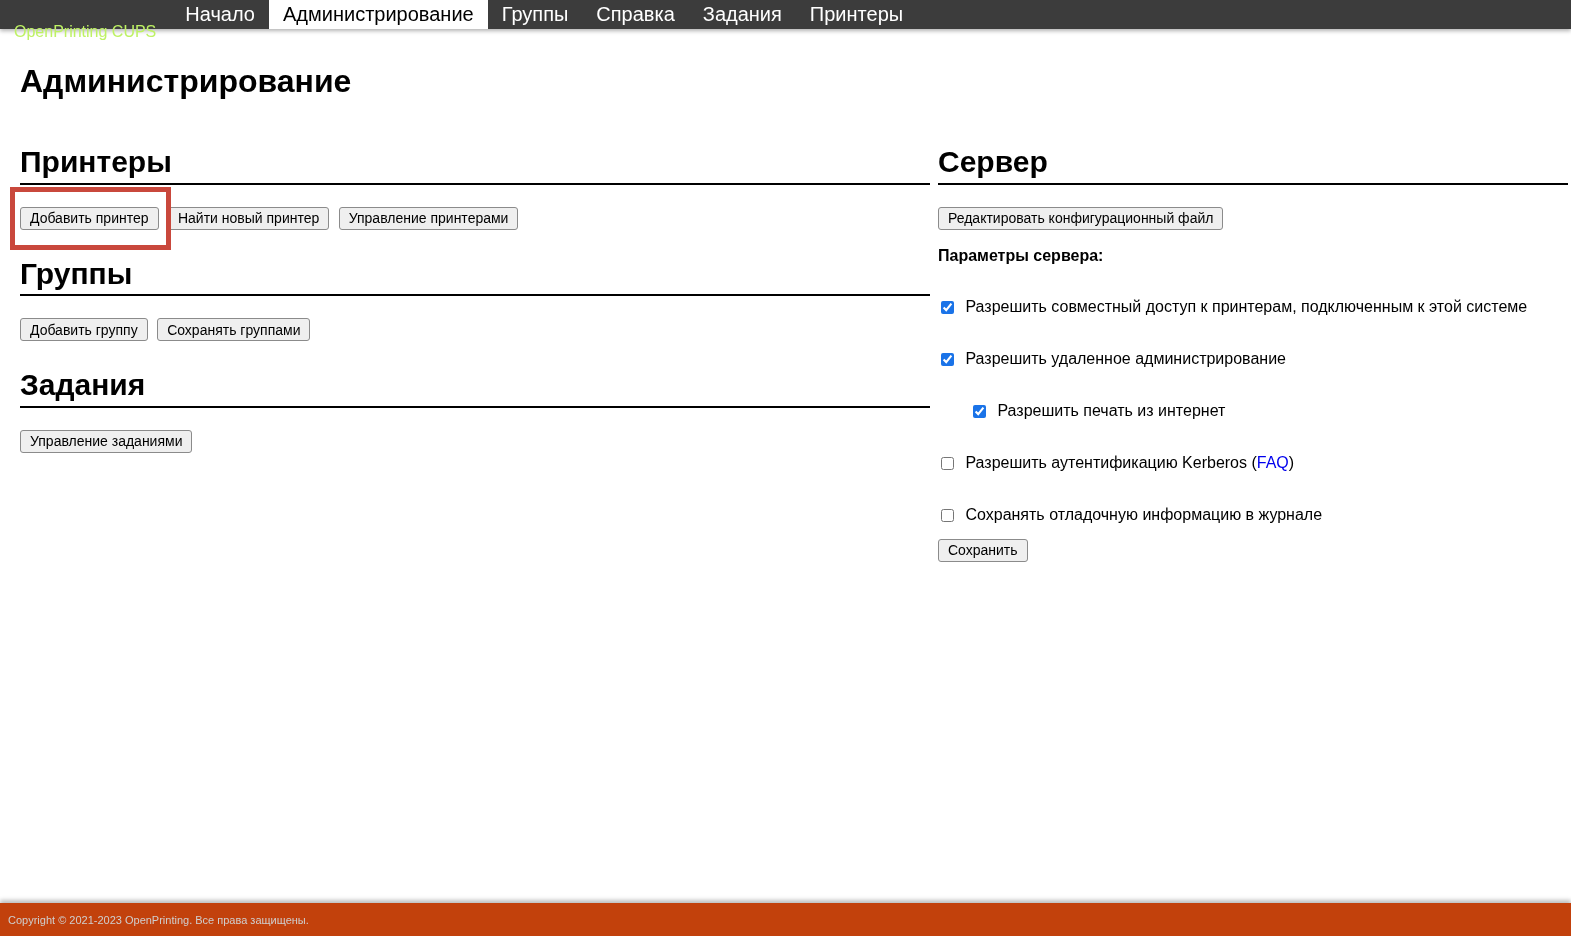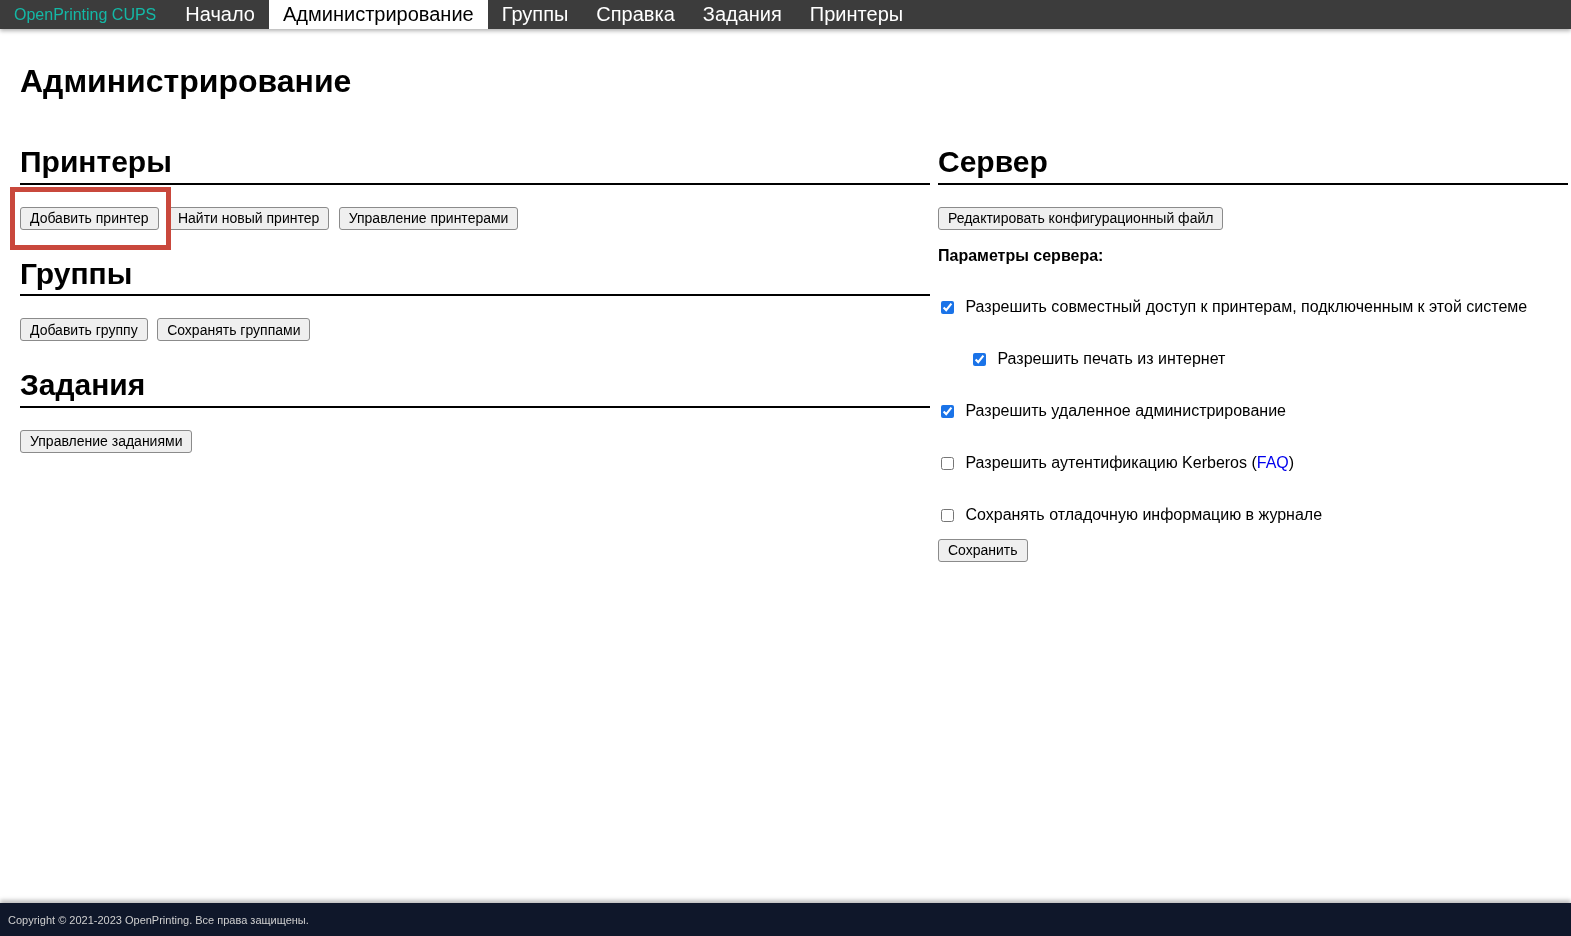--- a/index.html
+++ b/index.html
@@ -16,24 +16,24 @@
   .navbar {
     height: 29px;
     background: #3c3c3c;
     display: flex;
     align-items: stretch;
     box-shadow: 0 2px 4px rgba(0,0,0,0.30);
     position: relative;
     z-index: 5;
   }
   .navbar .brand {
-    color: #14b8a6;
+    color: #bef264;
     font-size: 16px;
     line-height: 29px;
-    padding: 0 15px 0 14px;
+    padding: 17px 15px 0 14px;
     white-space: nowrap;
   }
   .navbar .nav-item {
     color: #ffffff;
     font-size: 20px;
     line-height: 29px;
     padding: 0 14px;
     white-space: nowrap;
     cursor: pointer;
   }
@@ -111,21 +111,21 @@
     margin: 0 7px 0 3px;
     cursor: pointer;
   }
   .save-row { margin-top: 14px; }
 
   
   .footer {
     position: absolute;
     left: 0; right: 0; bottom: 0;
     height: 33px;
-    background: #0f172a;
+    background: #c2410c;
     box-shadow: 0 -3px 4px rgba(0,0,0,0.25);
     display: flex;
     align-items: center;
   }
   .footer .copyright {
     color: #cfcfcf;
     font-size: 11px;
     padding-left: 8px;
   }
 </style>
@@ -185,29 +185,29 @@
         </div>
 
         <p class="server-settings-label">Параметры сервера:</p>
 
 
         <div class="checkbox-list">
           <div class="checkbox-row">
             <input type="checkbox" checked="" style="">
             <span>Разрешить совместный доступ к принтерам, подключенным к этой системе</span>
           </div>
+          <div class="checkbox-row">
+            <input type="checkbox" checked="" style="">
+            <span>Разрешить удаленное администрирование</span>
+          </div>
           <div class="checkbox-row indent-1">
             <input type="checkbox" checked="" style="">
             <span>Разрешить печать из интернет</span>
           </div>
           <div class="checkbox-row">
-            <input type="checkbox" checked="" style="">
-            <span>Разрешить удаленное администрирование</span>
-          </div>
-          <div class="checkbox-row">
             <input type="checkbox" style="">
             <span>Разрешить аутентификацию Kerberos (</span><a class="plain-link">FAQ</a><span>)</span>
           </div>
           <div class="checkbox-row">
             <input type="checkbox" style="">
             <span>Сохранять отладочную информацию в журнале</span>
           </div>
         </div>
 
         <div class="save-row">

